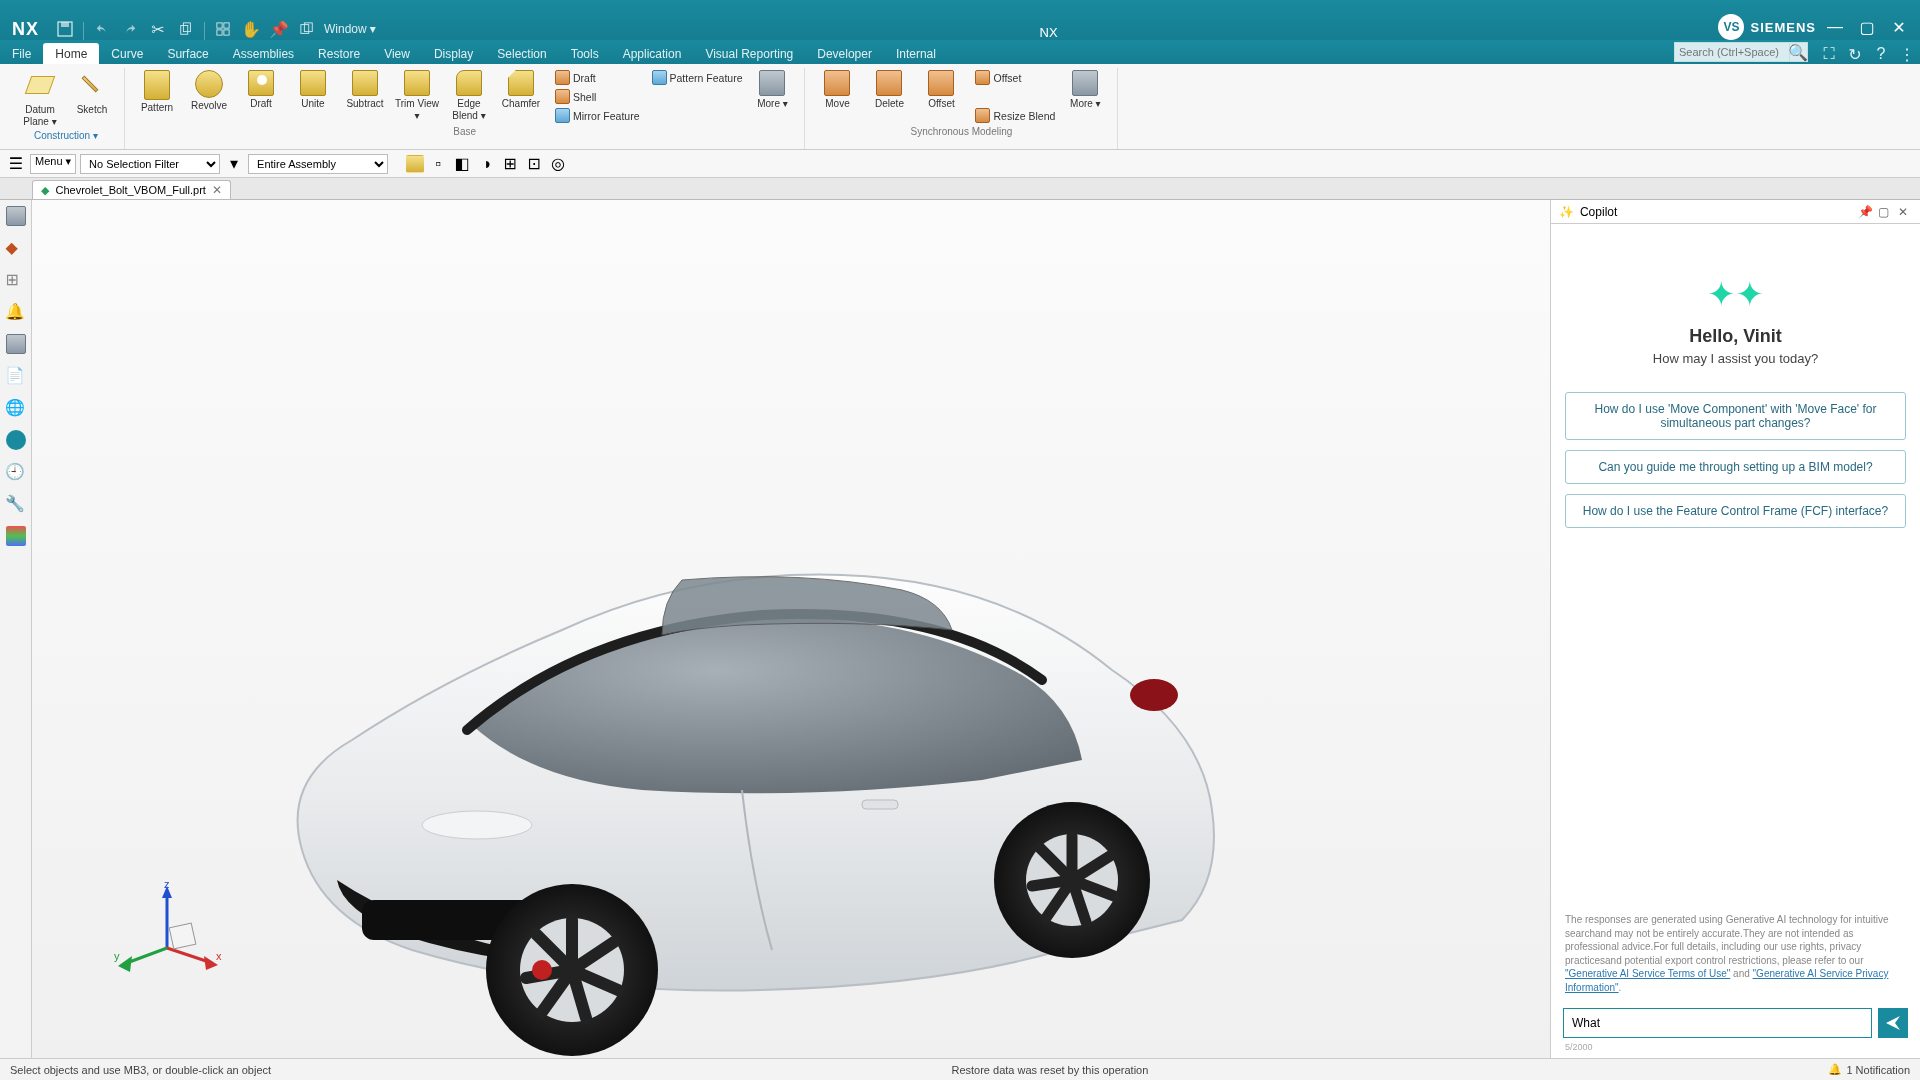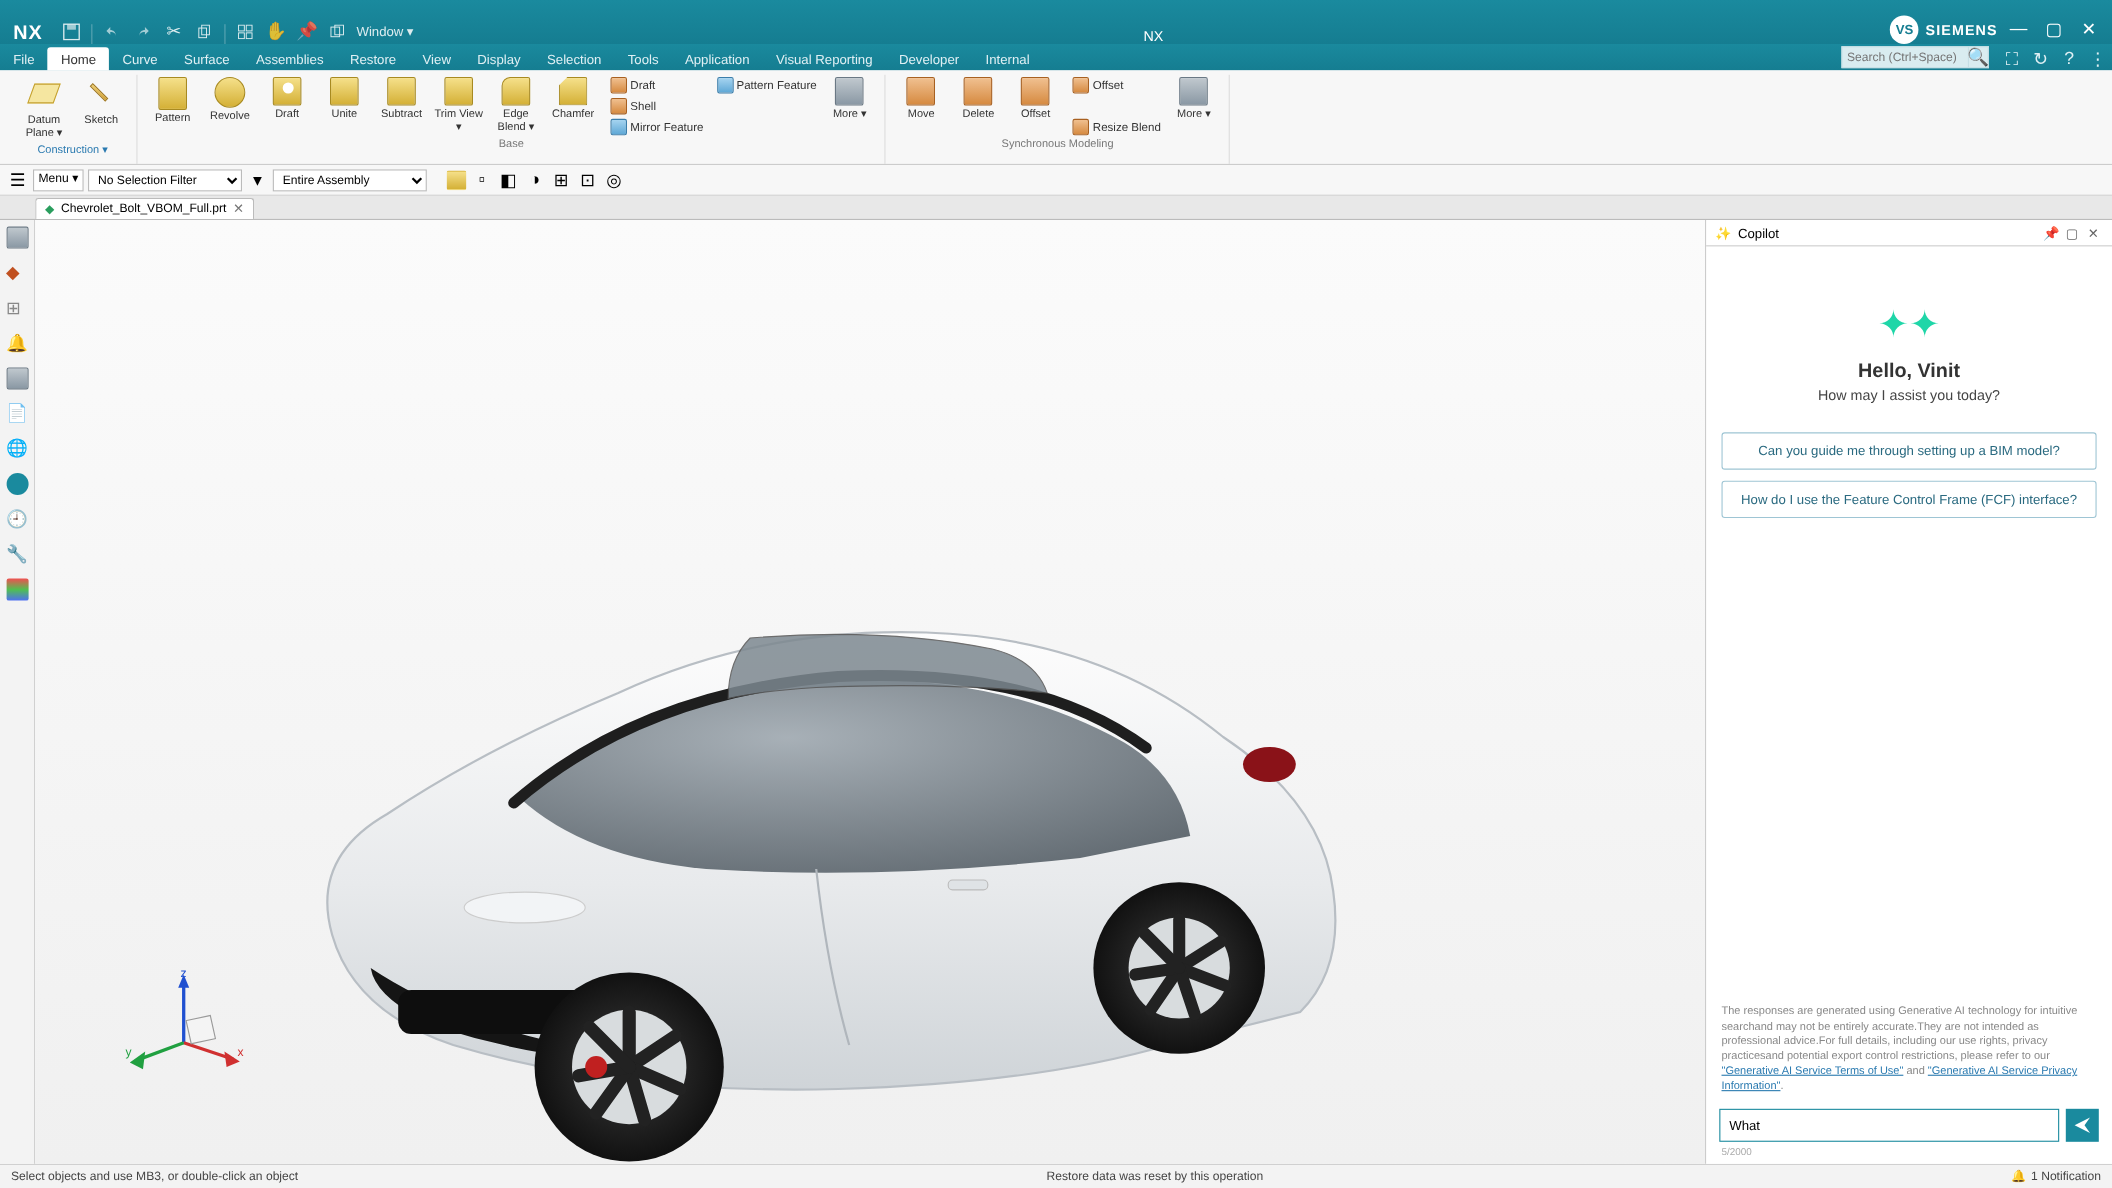--- a/index.html
+++ b/index.html
@@ -416,20 +416,21 @@
       <span>Copilot</span>
       <span class="sp"></span>
       <span class="hico">📌</span>
       <span class="hico">▢</span>
       <span class="hico">✕</span>
     </div>
     <div class="cp-body">
       <div class="sparkle">✦✦</div>
       <div class="cp-hello">Hello, Vinit</div>
       <div class="cp-sub">How may I assist you today?</div>
+      <div class="sugg">How do I use 'Move Component' with 'Move Face' for simultaneous part changes?</div>
       <div class="sugg">Can you guide me through setting up a BIM model?</div>
       <div class="sugg">How do I use the Feature Control Frame (FCF) interface?</div>
     </div>
     <div class="cp-disc">
       <span>The responses are generated using Generative AI technology for intuitive searchand may not be entirely accurate.They are not intended as professional advice.For full details, including our use rights, privacy practicesand potential export control restrictions, please refer to our </span>
       <a href="#">"Generative AI Service Terms of Use"</a>
       <span> and </span>
       <a href="#">"Generative AI Service Privacy Information"</a>.
     </div>
     <div class="cp-input-row">

